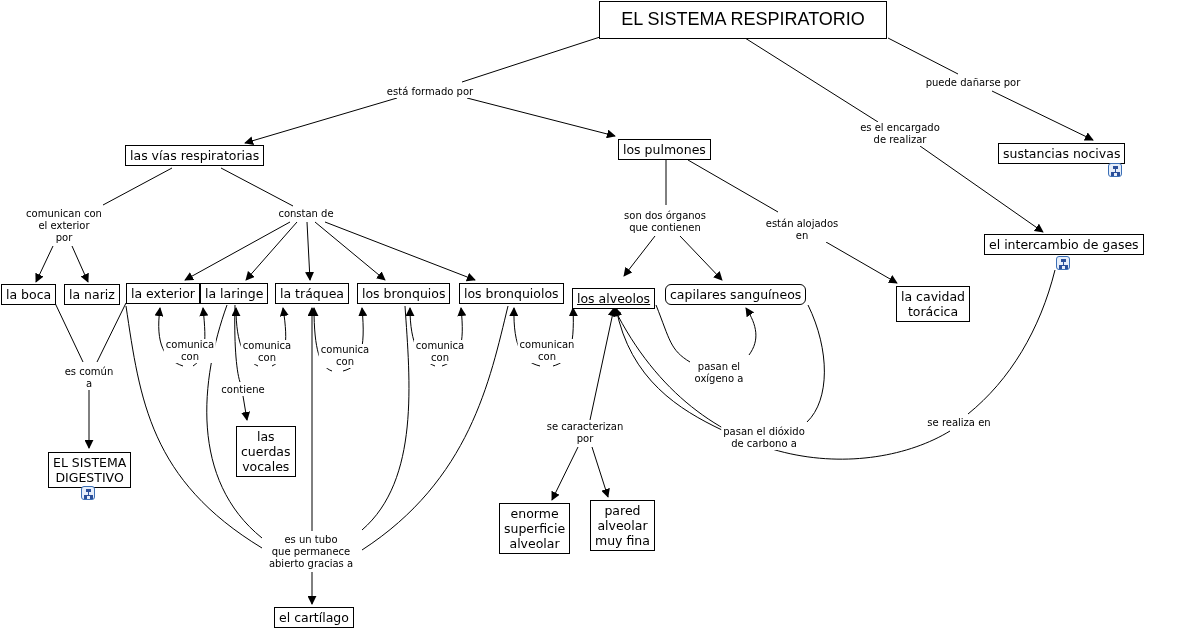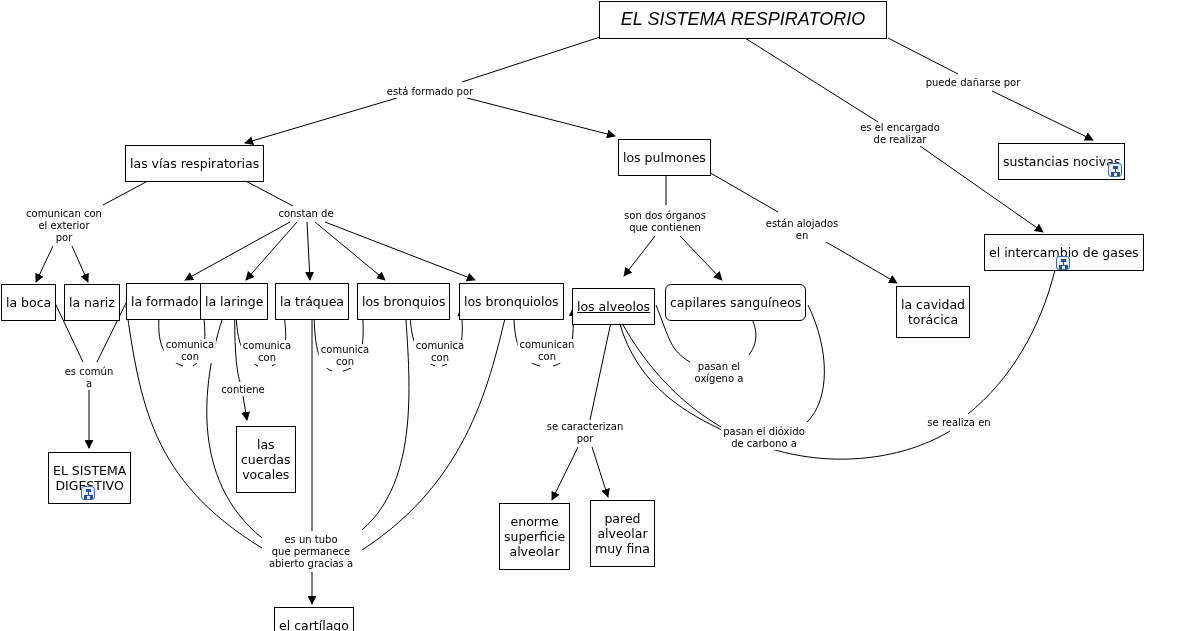--- a/index.html
+++ b/index.html
@@ -1,23 +1,23 @@
 <!DOCTYPE html>
 <html><head>
 <meta charset="utf-8">
 <style>
   html, body { margin: 0; padding: 0; background: #ffffff; }
   #canvas { position: relative; width: 1182px; height: 631px; background: #ffffff; overflow: hidden; }
   svg#links { position: absolute; left: 0; top: 0; width: 1182px; height: 631px; }
   .node {
     position: absolute; box-sizing: border-box; border: 1px solid #000; background: #fff;
     font-family: "DejaVu Sans", sans-serif; font-size: 12.5px; color: #000;
-    text-align: center; line-height: 15px; padding: 10px 4px; white-space: pre-line;
+    text-align: center; line-height: 15px; padding: 2px 4px; white-space: pre-line;
   }
-  .node.title { font-family: "Liberation Sans", sans-serif; font-size: 18px; line-height: 22px; padding: 6px 16px; font-style: italic; }
+  .node.title { font-family: "Liberation Sans", sans-serif; font-size: 18px; line-height: 22px; padding: 6px 16px; }
   .lbl {
     position: absolute; font-family: "DejaVu Sans", sans-serif; font-size: 10px; color: #000;
     text-align: center; line-height: 12px; white-space: pre-line; background: #fff; padding: 0 2px;
     transform: translateX(-50%);
   }
   .mapicon {
     position: absolute; width: 14px; height: 14px; box-sizing: border-box;
     border: 1px solid #3b6fb6; border-radius: 3px; background: #e6eefa;
   }
   .mapicon i { position: absolute; background: #2a4f9a; display: block; }
@@ -101,21 +101,21 @@
     </g>
   </svg>
 
   <div class="node title" style="left:599px;top:1px;width:288px;height:38px;">EL SISTEMA RESPIRATORIO</div>
   <div class="node" style="left:125px;top:145px;">las vías respiratorias</div>
   <div class="node" style="left:618px;top:139px;">los pulmones</div>
   <div class="node" style="left:998px;top:143px;">sustancias nocivas</div>
   <div class="node" style="left:984px;top:234px;">el intercambio de gases</div>
   <div class="node" style="left:1px;top:284px;">la boca</div>
   <div class="node" style="left:64px;top:284px;">la nariz</div>
-  <div class="node" style="left:126px;top:283px;">la formado</div>
+  <div class="node" style="left:126px;top:283px;">la exterior</div>
   <div class="node" style="left:200px;top:283px;">la laringe</div>
   <div class="node" style="left:275px;top:283px;">la tráquea</div>
   <div class="node" style="left:357px;top:283px;">los bronquios</div>
   <div class="node" style="left:459px;top:283px;">los bronquiolos</div>
   <div class="node" style="left:572px;top:288px;text-decoration:underline;">los alveolos</div>
   <div class="node" style="left:665px;top:284px;border-radius:6px;">capilares sanguíneos</div>
   <div class="node" style="left:896px;top:286px;">la cavidad
 torácica</div>
   <div class="node" style="left:236px;top:426px;">las
 cuerdas

